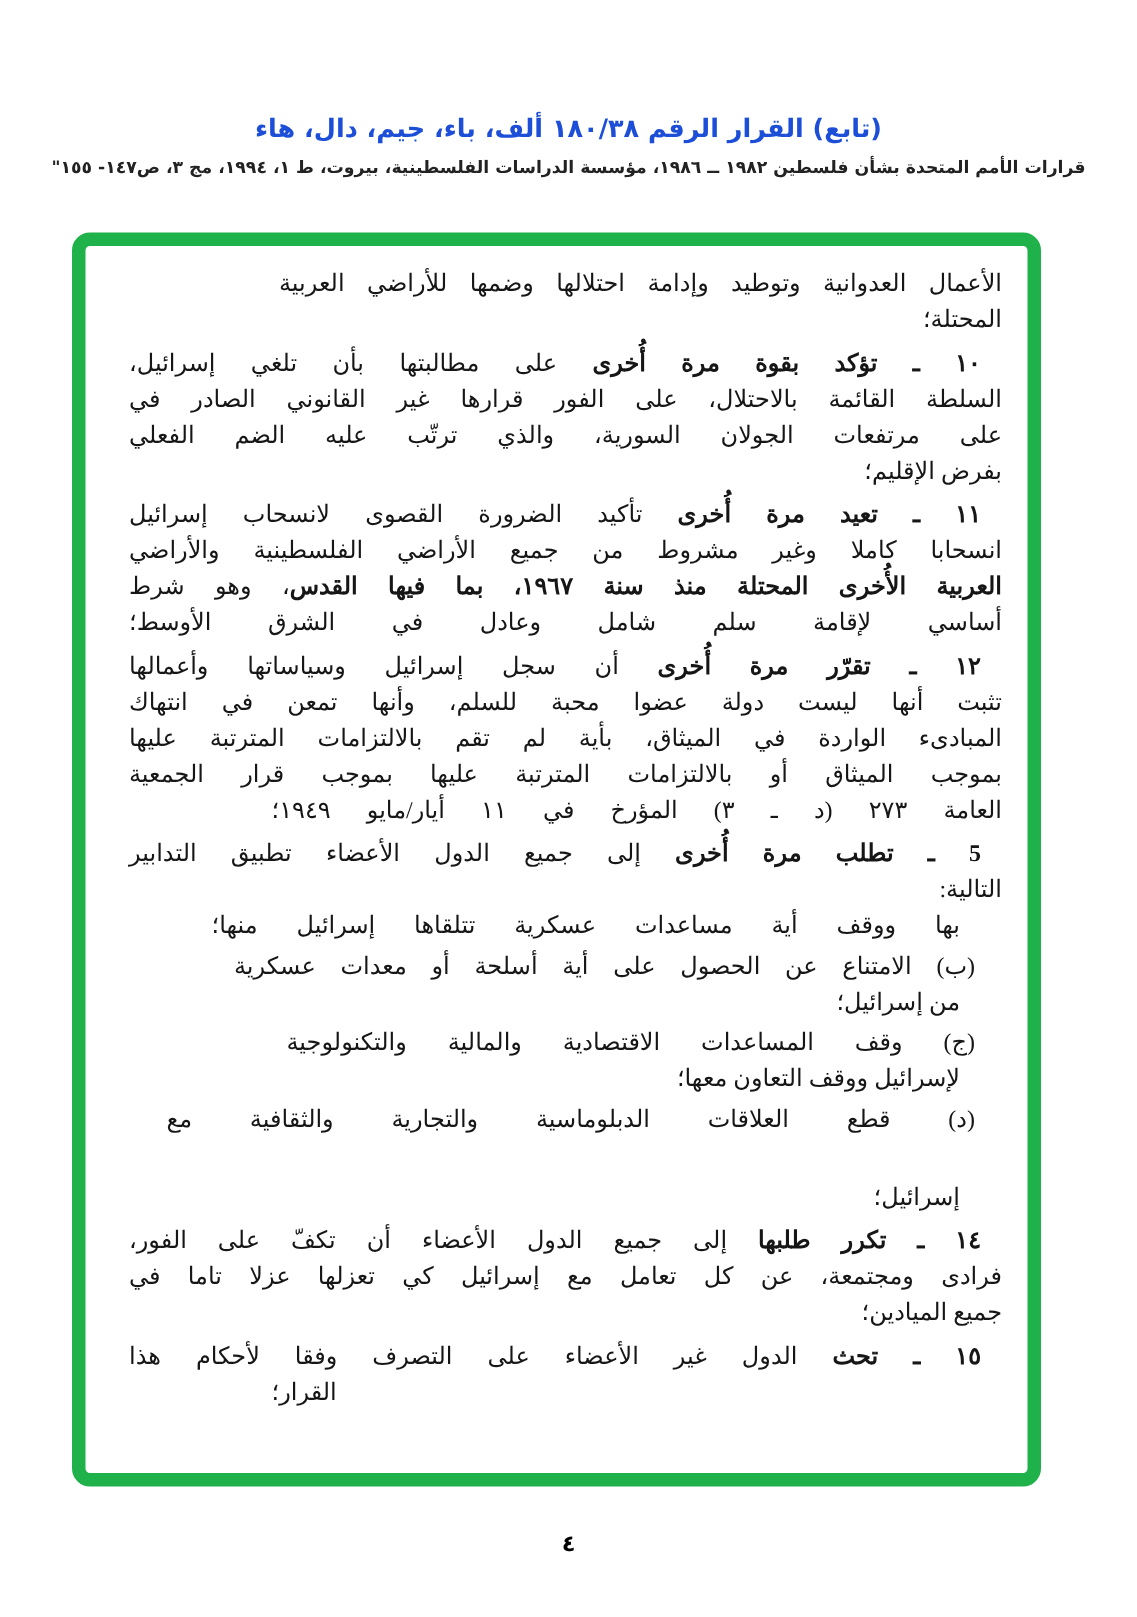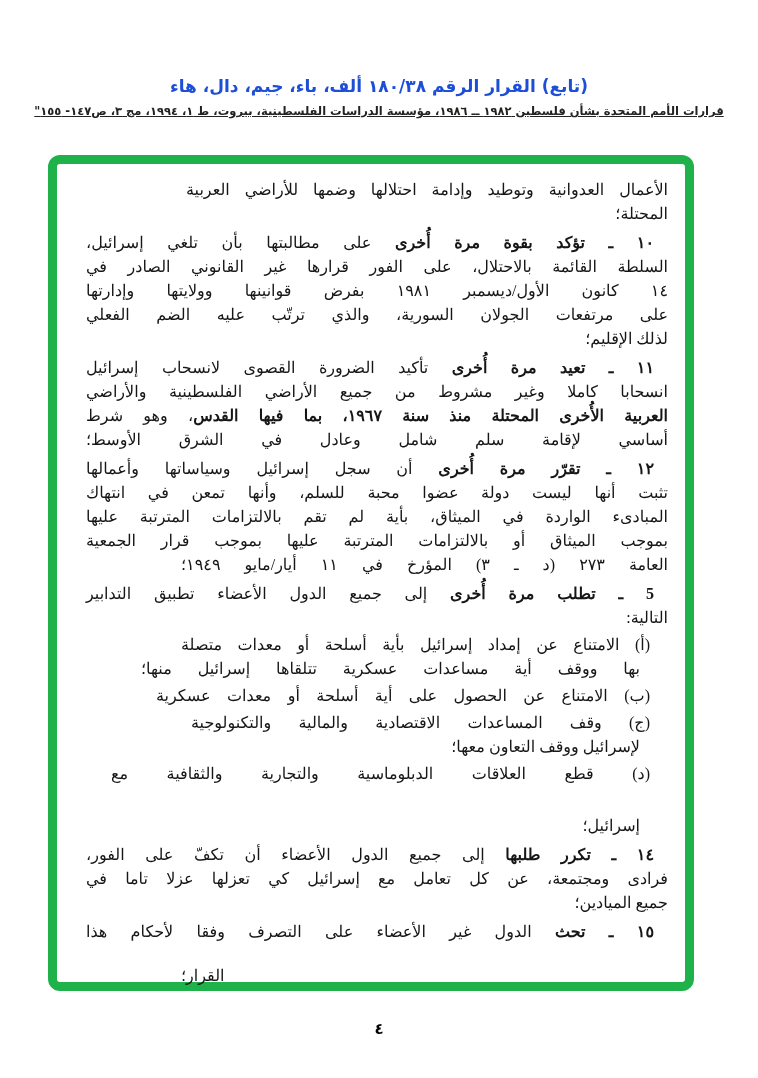--- a/index.html
+++ b/index.html
@@ -15,21 +15,20 @@
   .hdr-title{
     position:absolute;top:76px;left:0;right:0;
     text-align:center;direction:rtl;
     font-size:17px;font-weight:bold;color:#1d4ed8;
   }
   .hdr-source{
     position:absolute;top:104px;left:0;right:0;
     text-align:center;direction:rtl;
     font-size:11.5px;font-weight:bold;color:#222;
     letter-spacing:0.2px;
-    text-decoration:underline;
   }
   
   .frame{
     position:absolute;left:48px;top:155px;
     width:646px;height:836px;
     box-sizing:border-box;
     border:9px solid #1fb24b;
     border-radius:12px;
     background:transparent;
   }
@@ -41,21 +40,21 @@
     direction:rtl;
     font-size:16px;
     line-height:24px;
     text-align:justify;
     text-align-last:justify;
     text-justify:inter-word;
     white-space:normal;
     color:#161616;
   }
   .line.r{text-align:right;text-align-last:right;}
-  .line.l{text-align:left;text-align-last:left;margin-top:20px;}
+  .line.l{text-align:left;text-align-last:left;}
   .line.ps{margin-top:5px;}
   .line.psi{margin-top:3px;}
   .line b{font-weight:bold;}
   
   .page-num{
     position:absolute;top:1020px;left:0;right:0;
     text-align:center;
     font-size:15px;font-weight:bold;color:#000;
   }
 </style>
@@ -68,37 +67,36 @@
 
   <div class="hdr-source">قرارات الأمم المتحدة بشأن فلسطين ١٩٨٢ ــ ١٩٨٦، مؤسسة الدراسات الفلسطينية، بيروت، ط ١، ١٩٩٤، مج ٣، ص١٤٧- ١٥٥"</div>
 
   <div class="frame" style="border-color: rgb(31, 178, 75);"></div>
 
   <div class="text-block">
       <div class="line j" dir="rtl" style="padding-left: 100px;"><span>الأعمال العدوانية وتوطيد وإدامة احتلالها وضمها للأراضي العربية</span></div>
       <div class="line r" dir="rtl"><span>المحتلة؛</span></div>
       <div class="line j ps" dir="rtl" style="padding-right: 14px;"><b>١٠ ـ تؤكد بقوة مرة أُخرى</b><span> على مطالبتها بأن تلغي إسرائيل،</span></div>
       <div class="line j" dir="rtl"><span>السلطة القائمة بالاحتلال، على الفور قرارها غير القانوني الصادر في</span></div>
-      <div class="line j" dir="rtl"><span>١٤ كانون الأول/ديسمبر ١٩٨١ بفرض قوانينها وولايتها وإدارتها</span></div>
       <div class="line j" dir="rtl"><span>على مرتفعات الجولان السورية، والذي ترتّب عليه الضم الفعلي</span></div>
-      <div class="line r" dir="rtl"><span>لذلك الإقليم؛</span></div>
+      <div class="line r" dir="rtl"><span>بفرض الإقليم؛</span></div>
       <div class="line j ps" dir="rtl" style="padding-right: 14px;"><b>١١ ـ تعيد مرة أُخرى</b><span> تأكيد الضرورة القصوى لانسحاب إسرائيل</span></div>
       <div class="line j" dir="rtl"><span>انسحابا كاملا وغير مشروط من جميع الأراضي الفلسطينية والأراضي</span></div>
       <div class="line j" dir="rtl"><b>العربية الأُخرى المحتلة منذ سنة ١٩٦٧، بما فيها القدس</b><span>، وهو شرط</span></div>
       <div class="line j" dir="rtl"><span>أساسي لإقامة سلم شامل وعادل في الشرق الأوسط؛</span></div>
       <div class="line j ps" dir="rtl" style="padding-right: 14px;"><b>١٢ ـ تقرّر مرة أُخرى</b><span> أن سجل إسرائيل وسياساتها وأعمالها</span></div>
       <div class="line j" dir="rtl"><span>تثبت أنها ليست دولة عضوا محبة للسلم، وأنها تمعن في انتهاك</span></div>
       <div class="line j" dir="rtl"><span>المبادىء الواردة في الميثاق، بأية لم تقم بالالتزامات المترتبة عليها</span></div>
       <div class="line j" dir="rtl"><span>بموجب الميثاق أو بالالتزامات المترتبة عليها بموجب قرار الجمعية</span></div>
       <div class="line j" dir="rtl" style="padding-left: 95px;"><span>العامة ٢٧٣ (د ـ ٣) المؤرخ في ١١ أيار/مايو ١٩٤٩؛</span></div>
       <div class="line j ps" dir="rtl" style="padding-right: 14px;"><b>5 ـ تطلب مرة أُخرى</b><span> إلى جميع الدول الأعضاء تطبيق التدابير</span></div>
       <div class="line r" dir="rtl"><span>التالية:</span></div>
-      <div class="line j psi" dir="rtl" style="padding-right: 18px; padding-left: 95px;"><span>(أ) الامتناع عن إمداد إسرائيل بأية أسلحة أو معدات متصلة</span></div>
       <div class="line j" dir="rtl" style="padding-right: 28px; padding-left: 55px;"><span>بها ووقف أية مساعدات عسكرية تتلقاها إسرائيل منها؛</span></div>
       <div class="line j psi" dir="rtl" style="padding-right: 18px; padding-left: 70px;"><span>(ب) الامتناع عن الحصول على أية أسلحة أو معدات عسكرية</span></div>
+      <div class="line r" dir="rtl" style="padding-right: 28px;"><span>من إسرائيل؛</span></div>
       <div class="line j psi" dir="rtl" style="padding-right: 18px; padding-left: 105px;"><span>(ج) وقف المساعدات الاقتصادية والمالية والتكنولوجية</span></div>
       <div class="line r" dir="rtl" style="padding-right: 28px;"><span>لإسرائيل ووقف التعاون معها؛</span></div>
       <div class="line j psi" dir="rtl" style="padding-right: 18px; padding-left: 25px;"><span>(د) قطع العلاقات الدبلوماسية والتجارية والثقافية مع</span></div>
       <div class="line r" dir="rtl" style="padding-right: 28px; margin-top: 28px;"><span>إسرائيل؛</span></div>
       <div class="line j ps" dir="rtl" style="padding-right: 14px;"><b>١٤ ـ تكرر طلبها</b><span> إلى جميع الدول الأعضاء أن تكفّ على الفور،</span></div>
       <div class="line j" dir="rtl"><span>فرادى ومجتمعة، عن كل تعامل مع إسرائيل كي تعزلها عزلا تاما في</span></div>
       <div class="line r" dir="rtl"><span>جميع الميادين؛</span></div>
       <div class="line j ps" dir="rtl" style="padding-right: 14px;"><b>١٥ ـ تحث</b><span> الدول غير الأعضاء على التصرف وفقا لأحكام هذا</span></div>
       <div class="line l" dir="rtl" style="padding-left: 95px;"><span>القرار؛</span></div>
     </div>

